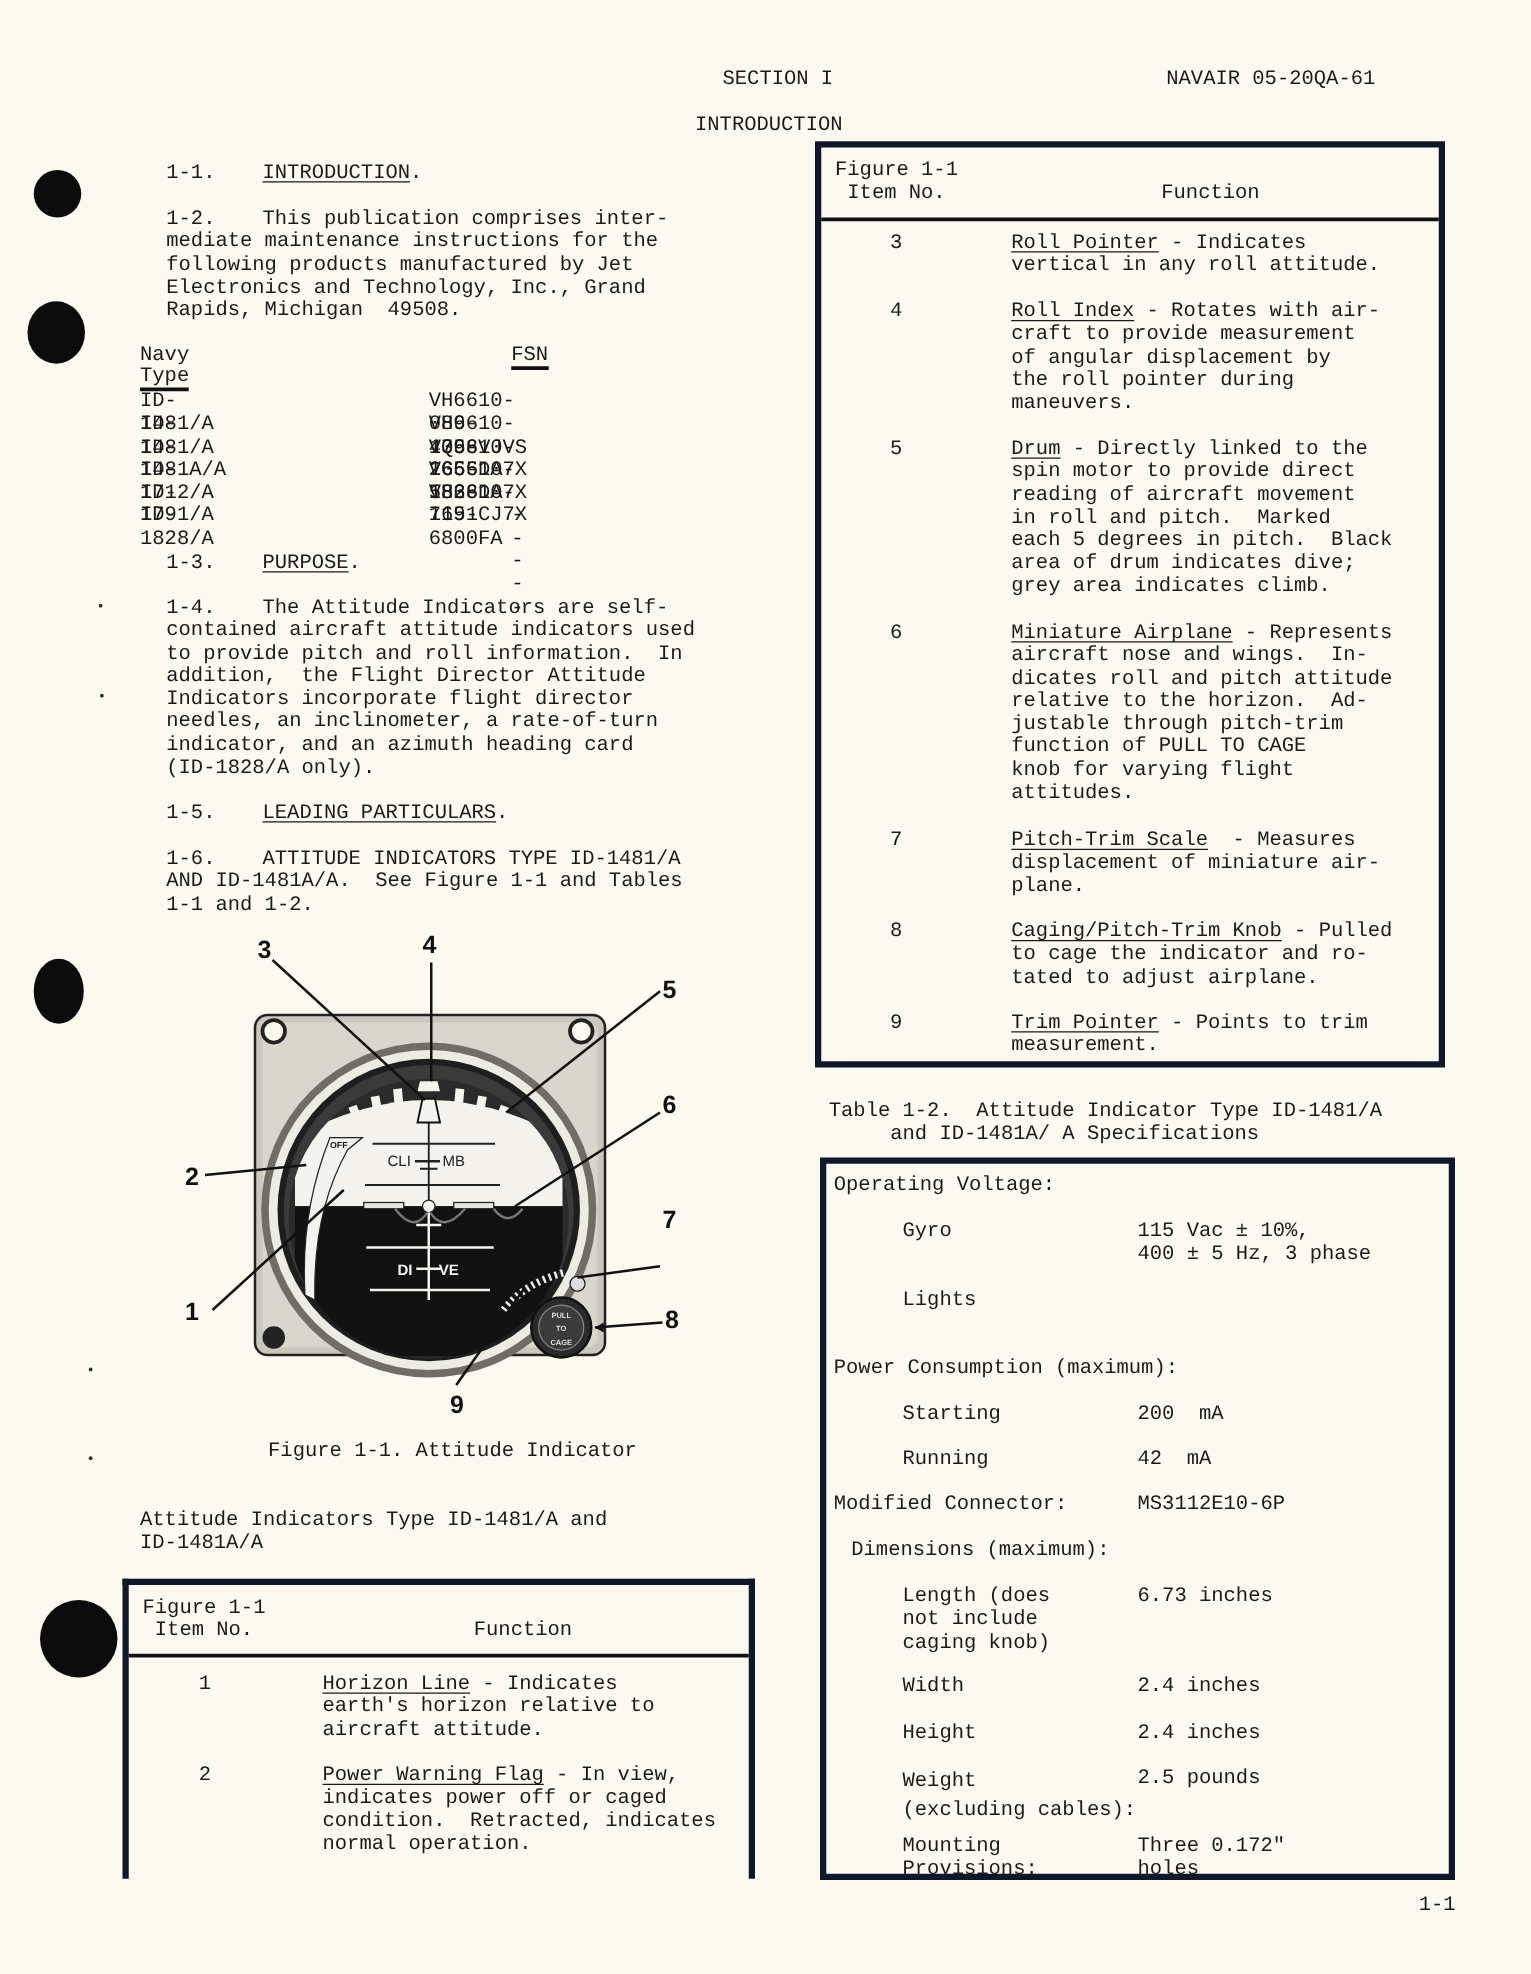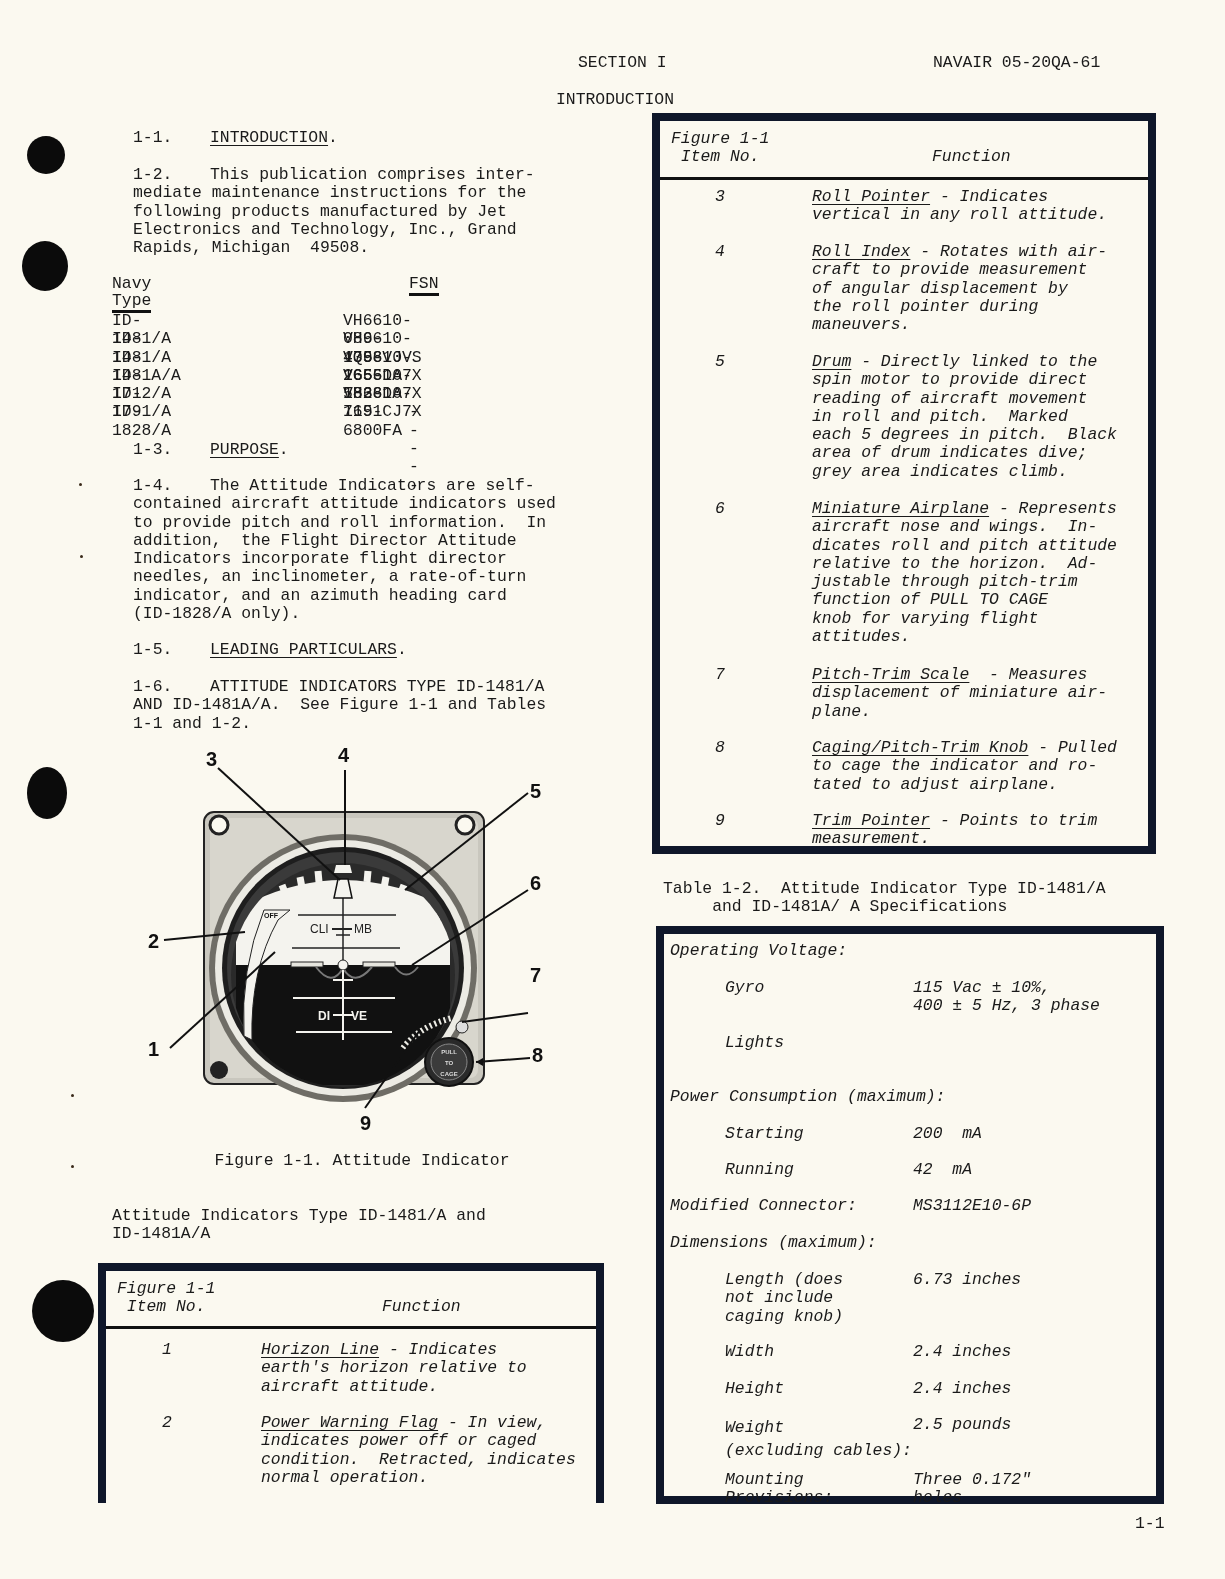--- a/index.html
+++ b/index.html
@@ -27,21 +27,21 @@
   .navy-head .h1 { position:absolute; left:0; top:0; border-bottom:3px solid #111; padding-bottom:1px; line-height:17px; }
   .navy-head .h2 { position:absolute; left:297px; top:0; border-bottom:3px solid #111; padding-bottom:1px; line-height:17px; }
   .navy-row { position:relative; height:18.3px; }
   .navy-row .c1 { position:absolute; left:0; }
   .navy-row .c2 { position:absolute; left:231px; }
 
   .figure { position:absolute; left:140px; top:740px; width:420px; height:400px; }
   .fig-caption { position:absolute; left:112px; top:1152px; width:500px; text-align:center; }
   .tbl-caption { position:absolute; left:112px; top:1207px; width:500px; }
 
-  .boxed { position:absolute; border:8px solid #0f172a; box-sizing:border-box;font-style:italic; }
+  .boxed { position:absolute; border:5px solid #0f172a; box-sizing:border-box; }
   .boxed .thead { position:relative; border-bottom:3px solid #111; }
   .boxed .thead .c1 { position:absolute; left:11px; top:9px; text-align:center; }
   .boxed .thead .c2 { position:absolute; top:27px;text-align:center; }
   .frow { position:absolute; left:0; right:0; }
   .frow .no { position:absolute; }
   .frow .desc { position:absolute; white-space:pre; }
 
   .t1 { left:98px; top:1263px; width:506px; height:240px; border-bottom:none; }
   .t1 .thead { height:55px; }
   .t1 .thead .c2 { left:276px; }
@@ -353,21 +353,21 @@
 
   <div class="spec-row" style="left:61px;top:191px;">Starting</div>
   <div class="spec-row" style="left:249px;top:191px;">200  mA</div>
 
   <div class="spec-row" style="left:61px;top:227px;">Running</div>
   <div class="spec-row" style="left:249px;top:227px;">42  mA</div>
 
   <div class="spec-row" style="left:6px;top:263px;">Modified Connector:</div>
   <div class="spec-row" style="left:249px;top:263px;">MS3112E10-6P</div>
 
-  <div class="spec-row" style="left:6px;top:300px;">Dimensions (maximum):</div>
+  <div class="spec-row" style="left:20px;top:300px;">Dimensions (maximum):</div>
 
   <div class="spec-row" style="left:61px;top:337px;">Length (does
 not include
 caging knob)</div>
   <div class="spec-row" style="left:249px;top:337px;">6.73 inches</div>
 
   <div class="spec-row" style="left:61px;top:409px;">Width</div>
   <div class="spec-row" style="left:249px;top:409px;">2.4 inches</div>
 
   <div class="spec-row" style="left:61px;top:446px;">Height</div>

